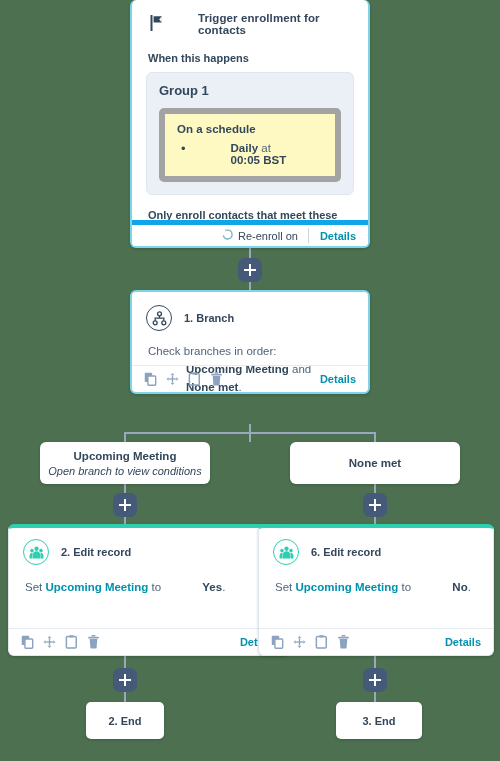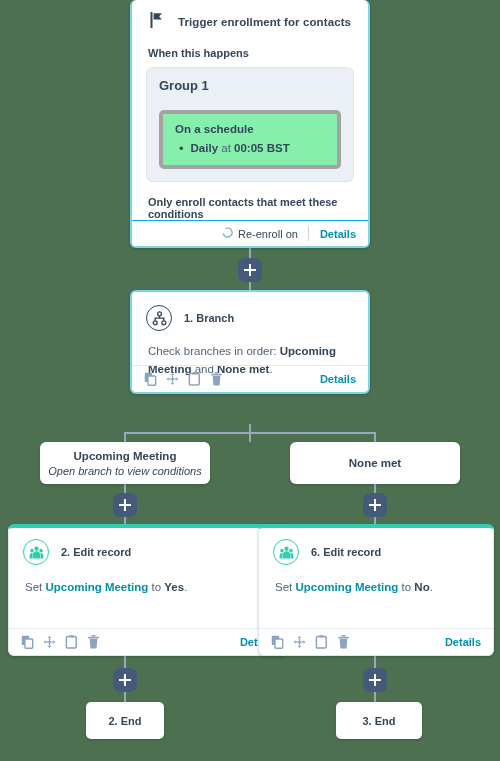--- a/index.html
+++ b/index.html
@@ -85,43 +85,44 @@
     align-items: center;
     gap: 14px;
     padding-left: 4px;
     margin-bottom: 16px;
   }
   .trig-title {
     font-weight: bold;
     font-size: 11.5px;
     color: #33475b;
     letter-spacing: .1px;
+    margin-left: 20px;
   }
   .section-label {
     font-weight: bold;
     font-size: 11px;
     color: #33475b;
     margin: 0 0 8px 2px;
   }
   .group-box {
     background: #eaf0f6;
     border: 1px solid #dfe6ee;
     border-radius: 6px;
     padding: 10px 12px 12px 12px;
     margin-bottom: 14px;
   }
   .group-title {
     font-weight: bold;
     font-size: 13px;
     color: #33475b;
-    margin-bottom: 17px;
+    margin-bottom: 10px;
   }
   .inner-box {
-    background: #86efac;
-    border: 4px solid #a3a3a3;
+    background: #fef9c3;
+    border: 6px solid #a3a3a3;
     border-radius: 5px;
     padding: 9px 12px 10px 12px;
   }
   .inner-title {
     font-weight: bold;
     font-size: 11.5px;
     color: #33475b;
     margin-bottom: 7px;
   }
   .bullet-row {
@@ -130,30 +131,30 @@
     gap: 7px;
     font-size: 11.5px;
     color: #33475b;
     padding-left: 4px;
   }
   .bullet-dot {
     font-size: 13px;
     line-height: 13px;
     color: #33475b;
   }
-  .b { font-weight: bold; }
+  .b { font-weight: bold; margin-left: 38px; }
   .reg { font-weight: normal; color: #51647a; }
 
   
   .card-footer {
     position: absolute;
     left: 0; right: 0; bottom: 0;
     height: 26px;
     background: #ffffff;
-    border-top: 1px solid #0ea5e9;
+    border-top: 5px solid #0ea5e9;
     display: flex;
     align-items: center;
     justify-content: flex-end;
     gap: 0;
     padding: 0 12px;
   }
   .reenroll {
     display: flex;
     align-items: center;
     gap: 5px;

